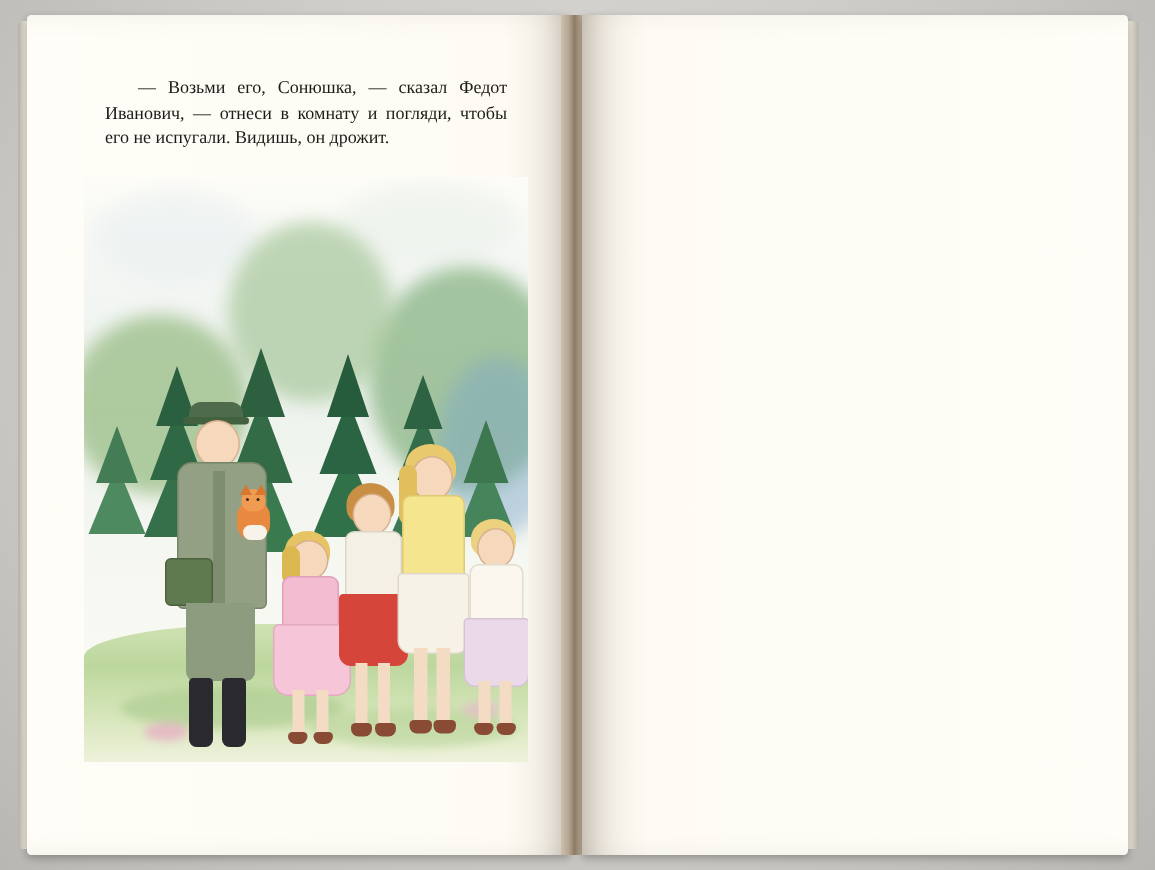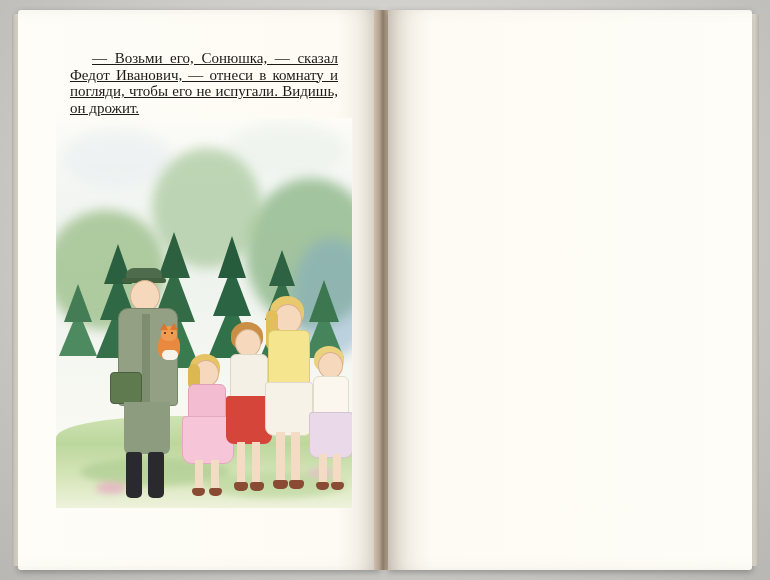--- a/index.html
+++ b/index.html
@@ -79,24 +79,23 @@
     width: 8px; height: 552px;
     background: linear-gradient(270deg,#b5b0a6 0%, #e3ded3 60%, #f4f0e6 100%);
     border-radius: 0 3px 3px 0;
   }
 
   
   .textcol {
     position: absolute;
     font-family: "Liberation Serif", serif;
     color: #1d1a17;
-    font-size: 15px;
+    font-size: 12px;
     line-height: 16.6px;
     text-align: justify;
-    text-decoration: underline;
   }
   .textcol p {
     margin: 0;
     text-indent: 22px;
   }
   .left-text {
     left: 52px;
     top: 40px;
     width: 268px;
   }

